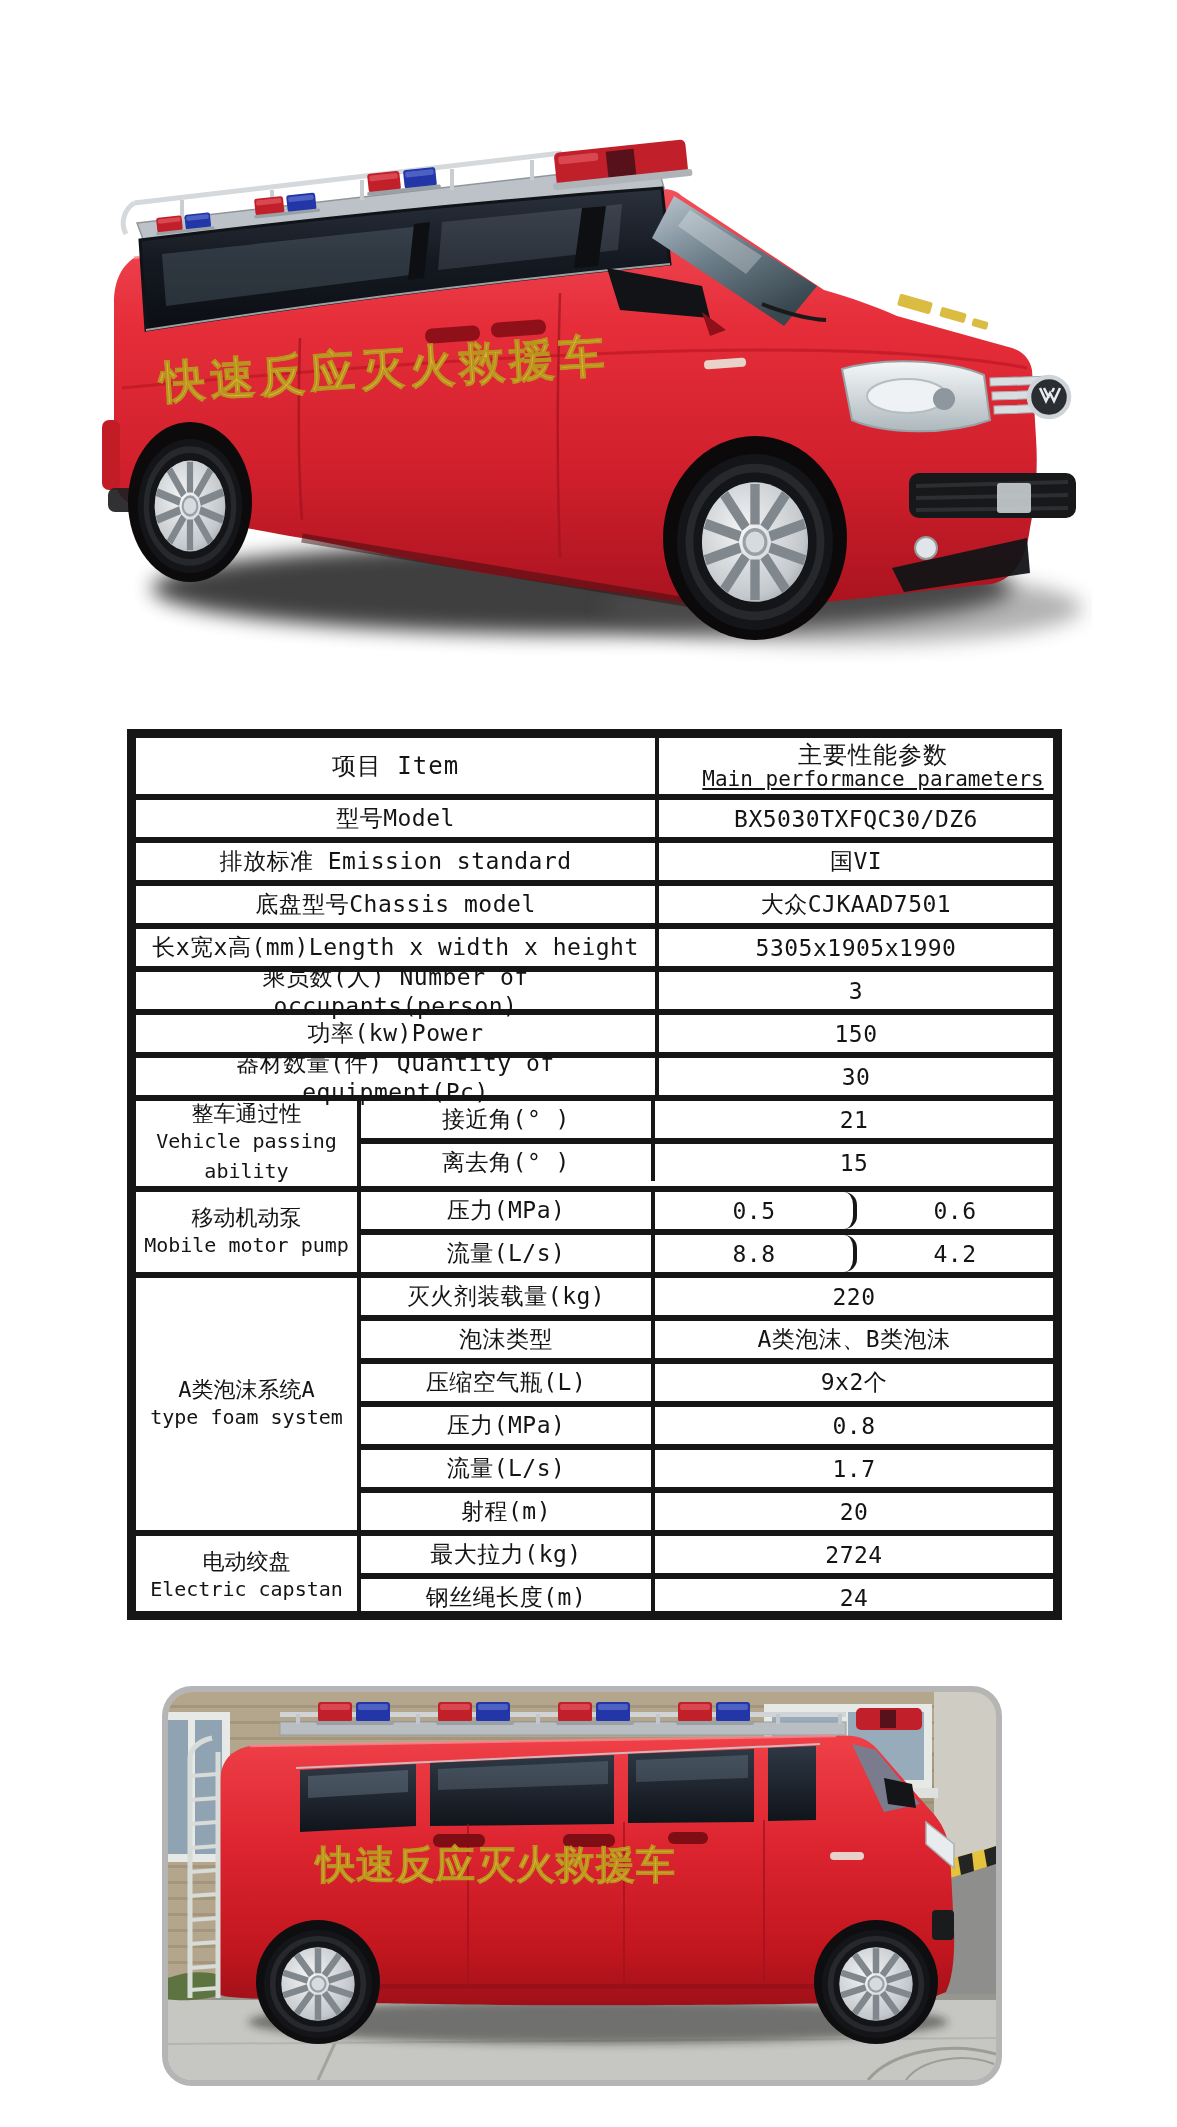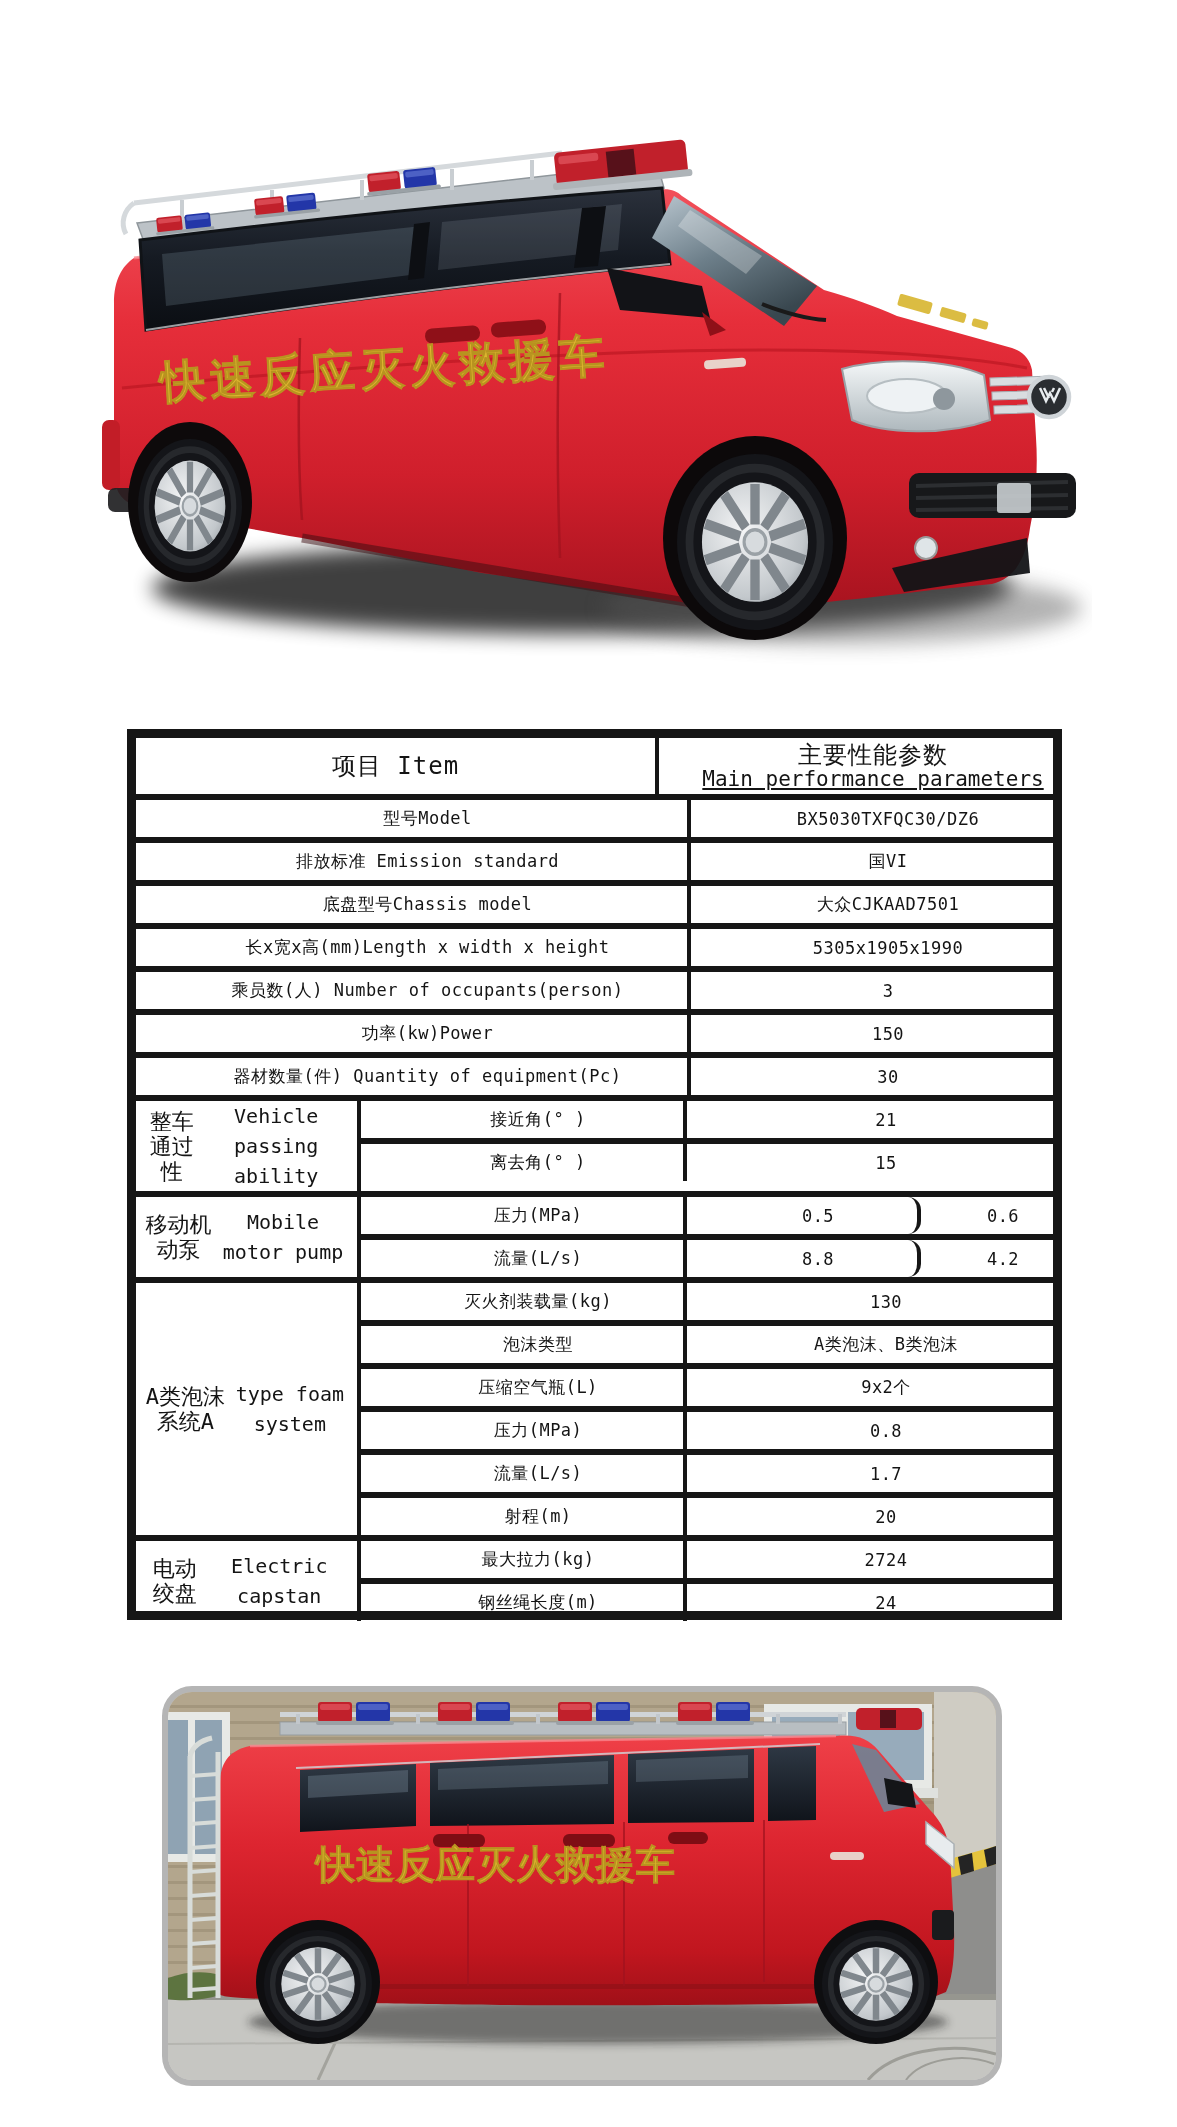--- a/index.html
+++ b/index.html
@@ -9,29 +9,29 @@
   .spec-table{position:absolute;left:127px;top:729px;width:935px;height:891px;
       border:9px solid #161616;box-sizing:border-box;background:#fff;}
   .t-header{display:flex;height:56px;border-bottom:6px solid #161616;gap:34px;}
   .t-row{display:flex;height:37px;border-bottom:6px solid #161616;}
   .lab{width:519px;border-right:4px solid #161616;display:flex;align-items:center;justify-content:center;text-align:center;}
   .val{flex:1;display:flex;align-items:center;justify-content:center;text-align:center;}
   .val.half{flex:0 0 198px;border-right:4px solid #161616;border-radius:13px;}
   .cellcol{display:flex;flex-direction:column;align-items:center;justify-content:center;border-radius:15px;}
   .sec{display:flex;border-bottom:6px solid #161616;}
   .sec.last{border-bottom:0;}
-  .gcell{width:225px;border-right:4px solid #161616;display:flex;
+  .gcell{width:225px;border-right:4px solid #161616;display:flex;flex-direction:column;
          align-items:center;justify-content:center;text-align:center;padding:0 6px;box-sizing:border-box;}
   .grows{flex:1;display:flex;flex-direction:column;}
   .grow{display:flex;height:37px;border-bottom:6px solid #161616;}
   .grow.glast{border-bottom:0;}
   .sub{width:290px;border-right:4px solid #161616;display:flex;align-items:center;justify-content:center;text-align:center;}
   .fs-head-zh{font-size:24px;line-height:26px;letter-spacing:1px;}
   .fs-head-en{font-size:21px;line-height:23px;text-decoration:underline;}
-  .fs-cell{font-size:17px;letter-spacing:0.5px;margin-left:32px;}
+  .fs-cell{font-size:23px;letter-spacing:0.5px;}
   .fs-gzh{font-size:22px;line-height:25px;}
   .fs-gen{font-size:20px;line-height:30px;}
   .photo-frame{position:absolute;left:162px;top:1686px;width:840px;height:400px;
       border:6px solid #b5b5b5;border-radius:30px;overflow:hidden;box-sizing:border-box;background:#cfcfcb;}
   svg{display:block;}
 </style>
 </head>
 <body>
 
 <div class="photo-top">
@@ -266,21 +266,21 @@
   </div>
 
   <div class="sec">
     <div class="gcell">
       <div class="fs-gzh">A类泡沫系统A</div>
       <div class="fs-gen">type foam system</div>
     </div>
     <div class="grows">
       <div class="grow">
         <div class="sub fs-cell">灭火剂装载量(kg)</div>
-        <div class="val fs-cell">130</div>
+        <div class="val fs-cell">220</div>
       </div>
       <div class="grow">
         <div class="sub fs-cell">泡沫类型</div>
         <div class="val fs-cell">A类泡沫、B类泡沫</div>
       </div>
       <div class="grow">
         <div class="sub fs-cell">压缩空气瓶(L)</div>
         <div class="val fs-cell">9x2个</div>
       </div>
       <div class="grow">

